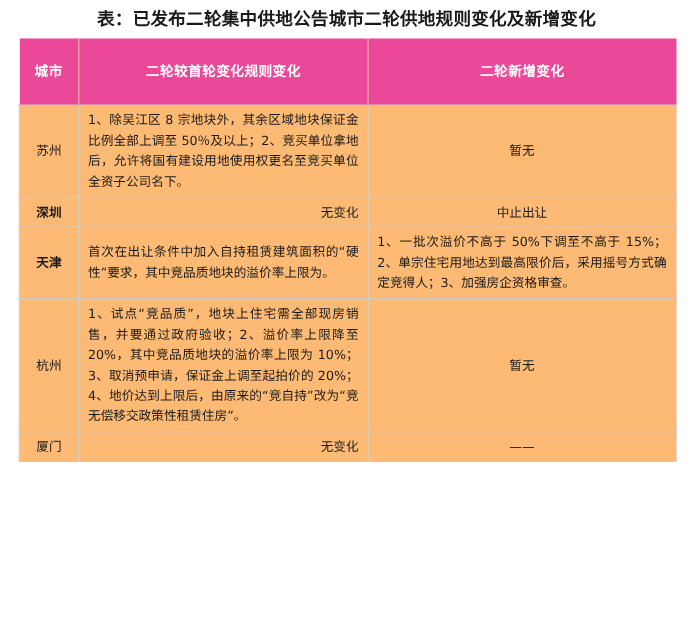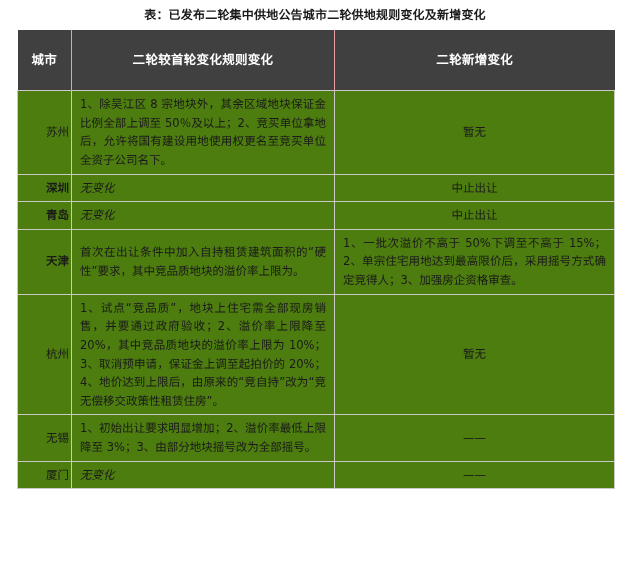--- a/index.html
+++ b/index.html
@@ -20,21 +20,21 @@
   #page-root {
     width: 630px;
     height: 576px;
     position: relative;
     box-sizing: border-box;
   }
 
   
   .table-title {
     text-align: center;
-    font-size: 12px;
+    font-size: 16px;
     font-weight: bold;
     color: #1a1a1a;
     letter-spacing: 0.2px;
     padding: 8px 10px 7px 10px;
     line-height: 1.25;
     white-space: nowrap;
   }
 
   
   .table-wrap {
@@ -49,21 +49,21 @@
     width: 597px;
     background: #ffffff;
   }
 
   table.data-table col.col-city   { width: 54px; }
   table.data-table col.col-rule   { width: 263px; }
   table.data-table col.col-new    { width: 280px; }
 
   
   thead th {
-    background: #404040;
+    background: #ec4899;
     color: #ffffff;
     font-size: 12.5px;
     font-weight: bold;
     text-align: center;
     vertical-align: middle;
     height: 52px;
     padding: 4px 6px;
     border-right: 1px solid #e8a0a0;
     letter-spacing: 0.3px;
     line-height: 1.3;
@@ -72,42 +72,41 @@
 
   
   tbody td {
     border: 1px solid #c9c9c9;
     border-top: none;
     font-size: 11.5px;
     line-height: 1.62;
     vertical-align: middle;
     padding: 4px 6px;
     color: #1a1a1a;
-    background: #4d7c0f;
+    background: #fdba74;
   }
   tbody tr:first-child td { border-top: 1px solid #c9c9c9; }
 
   tbody td.city {
-    text-align: right;
+    text-align: center;
     white-space: nowrap;
     border-left: 1px solid #c9c9c9;
     padding-left: 2px;
     padding-right: 2px;
   }
   tbody td.city.bold { font-weight: bold; }
 
   tbody td.detail {
     text-align: justify;
     text-justify: inter-ideograph;
     padding-left: 8px;
     padding-right: 8px;
   }
   tbody td.detail.center {
-    text-align: left;
-    font-style: italic;
+    text-align: right;
   }
 
   tbody td.newcol {
     text-align: center;
     padding-left: 8px;
     padding-right: 8px;
   }
   tbody td.newcol.justify {
     text-align: justify;
     text-justify: inter-ideograph;
@@ -153,38 +152,28 @@
             <td class="city">苏州</td>
             <td class="detail">1、除吴江区 8 宗地块外，其余区域地块保证金比例全部上调至 50％及以上；2、竞买单位拿地后，允许将国有建设用地使用权更名至竞买单位全资子公司名下。</td>
             <td class="newcol">暂无</td>
           </tr>
           <tr>
             <td class="city bold">深圳</td>
             <td class="detail center">无变化</td>
             <td class="newcol">中止出让</td>
           </tr>
           <tr>
-            <td class="city bold">青岛</td>
-            <td class="detail center">无变化</td>
-            <td class="newcol">中止出让</td>
-          </tr>
-          <tr>
             <td class="city bold">天津</td>
             <td class="detail">首次在出让条件中加入自持租赁建筑面积的“硬性”要求，其中竞品质地块的溢价率上限为。</td>
             <td class="newcol justify">1、一批次溢价不高于 50%下调至不高于 15%；2、单宗住宅用地达到最高限价后，采用摇号方式确定竞得人；3、加强房企资格审查。</td>
           </tr>
           <tr>
             <td class="city">杭州</td>
             <td class="detail">1、试点“竞品质”，地块上住宅需全部现房销售，并要通过政府验收；2、溢价率上限降至 20%，其中竞品质地块的溢价率上限为 10%；3、取消预申请，保证金上调至起拍价的 20%；4、地价达到上限后，由原来的“竞自持”改为“竞无偿移交政策性租赁住房”。</td>
             <td class="newcol">暂无</td>
-          </tr>
-          <tr>
-            <td class="city">无锡</td>
-            <td class="detail">1、初始出让要求明显增加；2、溢价率最低上限降至 3%；3、由部分地块摇号改为全部摇号。</td>
-            <td class="newcol">——</td>
           </tr>
           <tr>
             <td class="city">厦门</td>
             <td class="detail center">无变化</td>
             <td class="newcol">——</td>
           </tr>
         </tbody>
     </table>
   </div>
 

